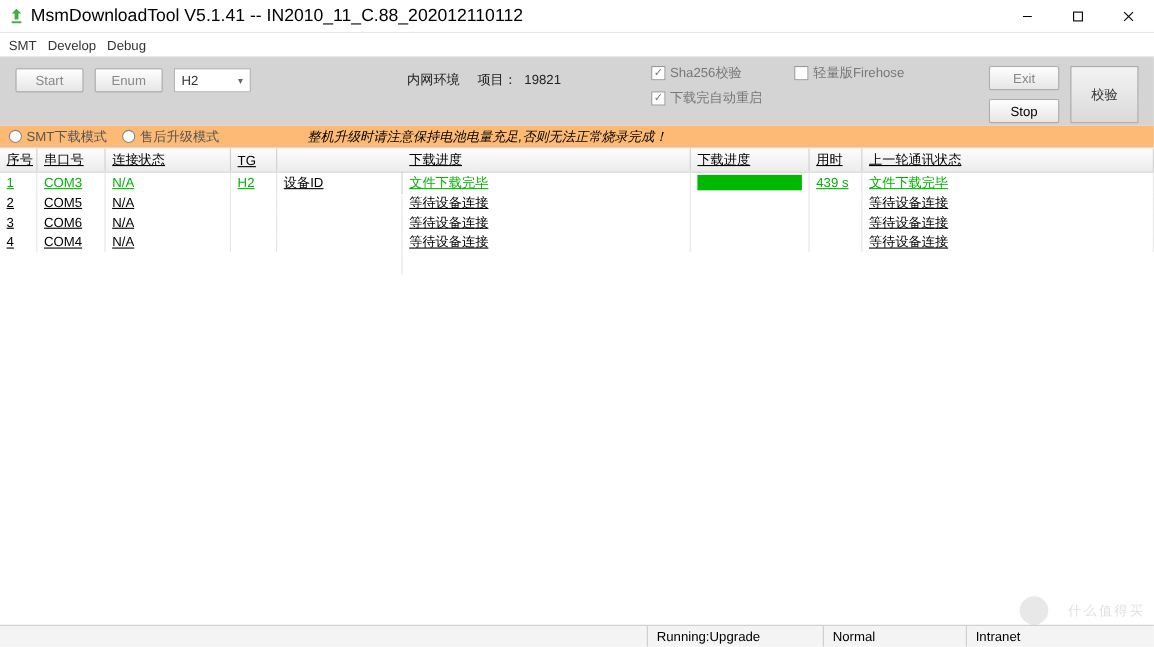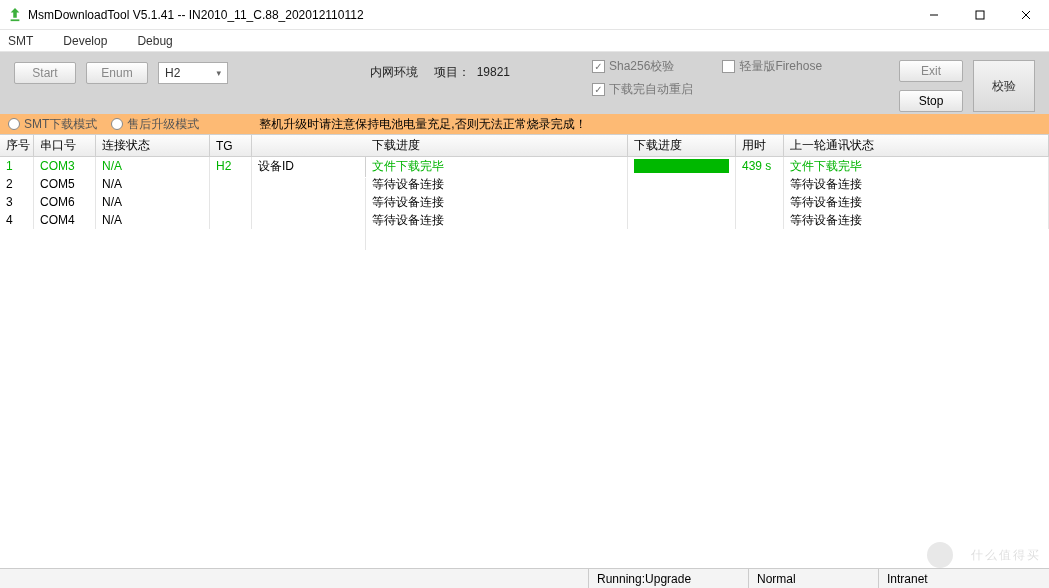--- a/index.html
+++ b/index.html
@@ -1,24 +1,24 @@
 <!DOCTYPE html>
 <html><head>
 <meta charset="utf-8">
 <style>
 * { box-sizing: border-box; margin: 0; padding: 0; font-family: "Microsoft YaHei", "Segoe UI", Tahoma, sans-serif; font-size: 12px; }
 body { background: #fff; width: 1049px; height: 588px; overflow: hidden; position: relative; }
 
 .titlebar { height: 30px; display: flex; align-items: center; border-bottom: 1px solid #e5e5e5; background: #fff; }
 .titlebar .icon { width: 14px; height: 14px; margin: 0 6px 0 8px; }
-.titlebar .title { flex: 1; color: #000; font-size: 12px; }
+.titlebar .title { flex: 1; color: #000; font-size: 16px; }
 .winbtns { display: flex; height: 100%; }
 .winbtns div { width: 46px; height: 100%; display: flex; align-items: center; justify-content: center; color: #000; }
 
-.menubar { height: 22px; display: flex; align-items: center; padding-left: 8px; background: #fff; gap: 30px; color: #333; border-bottom: 1px solid #e5e5e5; }
+.menubar { height: 22px; display: flex; align-items: center; padding-left: 8px; background: #fff; gap: 10px; color: #333; border-bottom: 1px solid #e5e5e5; }
 
 .toolbar { background: #d4d4d4; height: 62px; position: relative; display:flex; align-items:flex-start; }
 .toolbar-left { display: flex; align-items: center; padding: 10px 0 0 14px; gap: 10px; }
 .btn { height: 22px; min-width: 62px; background: linear-gradient(#fefefe,#e6e6e6); border: 1px solid #adadad; color: #888; display: flex; align-items: center; justify-content: center; border-radius: 2px; }
 .btn.enabled { color: #000; }
 .combo { display: flex; align-items: center; height: 22px; background: #fff; border:1px solid #adadad; min-width:70px; padding: 0 6px; justify-content: space-between; color:#333;}
 .combo .arrow{ font-size:9px; color:#666;}
 
 .envrow { position:absolute; left:370px; top:12px; color:#222; display:flex; gap:16px; align-items:center;justify-content:center;}
 .checks { position:absolute; left:592px; top:6px; display:flex; flex-direction:column; gap:6px; color:#777;}
@@ -28,25 +28,25 @@
 .chk .box.on::after{content:"✓";font-size:10px;line-height:1;color:#777;}
 
 .rightbtns{ position:absolute; right:14px; top:8px; display:flex; align-items:flex-start; gap:10px;}
 .bigbtn{ width:62px; height:52px; background:linear-gradient(#f3f3f3,#dadada); border:1px solid #adadad; display:flex; align-items:center; justify-content:center; color:#333;}
 .stacked{ display:flex; flex-direction:column; gap:8px;}
 .stacked .btn{ min-width:64px;}
 
 .modebar{ background:#fdba74; height:20px; display:flex; align-items:center; padding-left:8px; gap:14px; color:#555;}
 .radio{ display:flex; align-items:center; gap:4px;}
 .radio .cir{ width:12px;height:12px;border:1px solid #888;border-radius:50%; background:#fff;}
-.modebar .warning{ margin-left:46px; color:#000;}
+.modebar .warning{ margin-left:66px; color:#000;font-style:italic;}
 
 .table{ border-top:1px solid #d0d0d0; }
 .thead{ display:flex; background:linear-gradient(#fdfdfd,#ececec); height:22px; align-items:center; border-bottom:1px solid #d0d0d0;}
-.th,.td{ padding:0 6px; border-right:1px solid #e5e5e5; height:100%; display:flex; align-items:center; overflow:hidden; white-space:nowrap;}
+.th,.td{ padding:0 6px; border-right:1px solid #e5e5e5; height:100%; display:flex; align-items:center; overflow:hidden; white-space:nowrap;text-decoration:underline;}
 .thead .th{ border-right:1px solid #d0d0d0; color:#000;}
 .c-idx{width:34px;} .c-port{width:62px;} .c-conn{width:114px;} .c-tg{width:42px;} .c-did{width:114px;margin-top:41px;} .c-comm{width:262px;} .c-prog{width:108px;} .c-time{width:48px;} .c-last{flex:1;}
 .tbody .tr{ display:flex; height:18px; align-items:center; color:#000;}
 .green{ color:#00b400;}
 .progbar{ width:100%; height:14px; background:#00b800;}
 
 .statusbar{ position:absolute; bottom:0; left:0; right:0; height:20px; border-top:1px solid #ccc; display:flex; background:#f4f4f4;}
 .statusbar .cell{ border-right:1px solid #ccc; height:100%; display:flex; align-items:center; padding:0 8px; color:#000;}
 .statusbar .spacer{ flex:1;}
 

